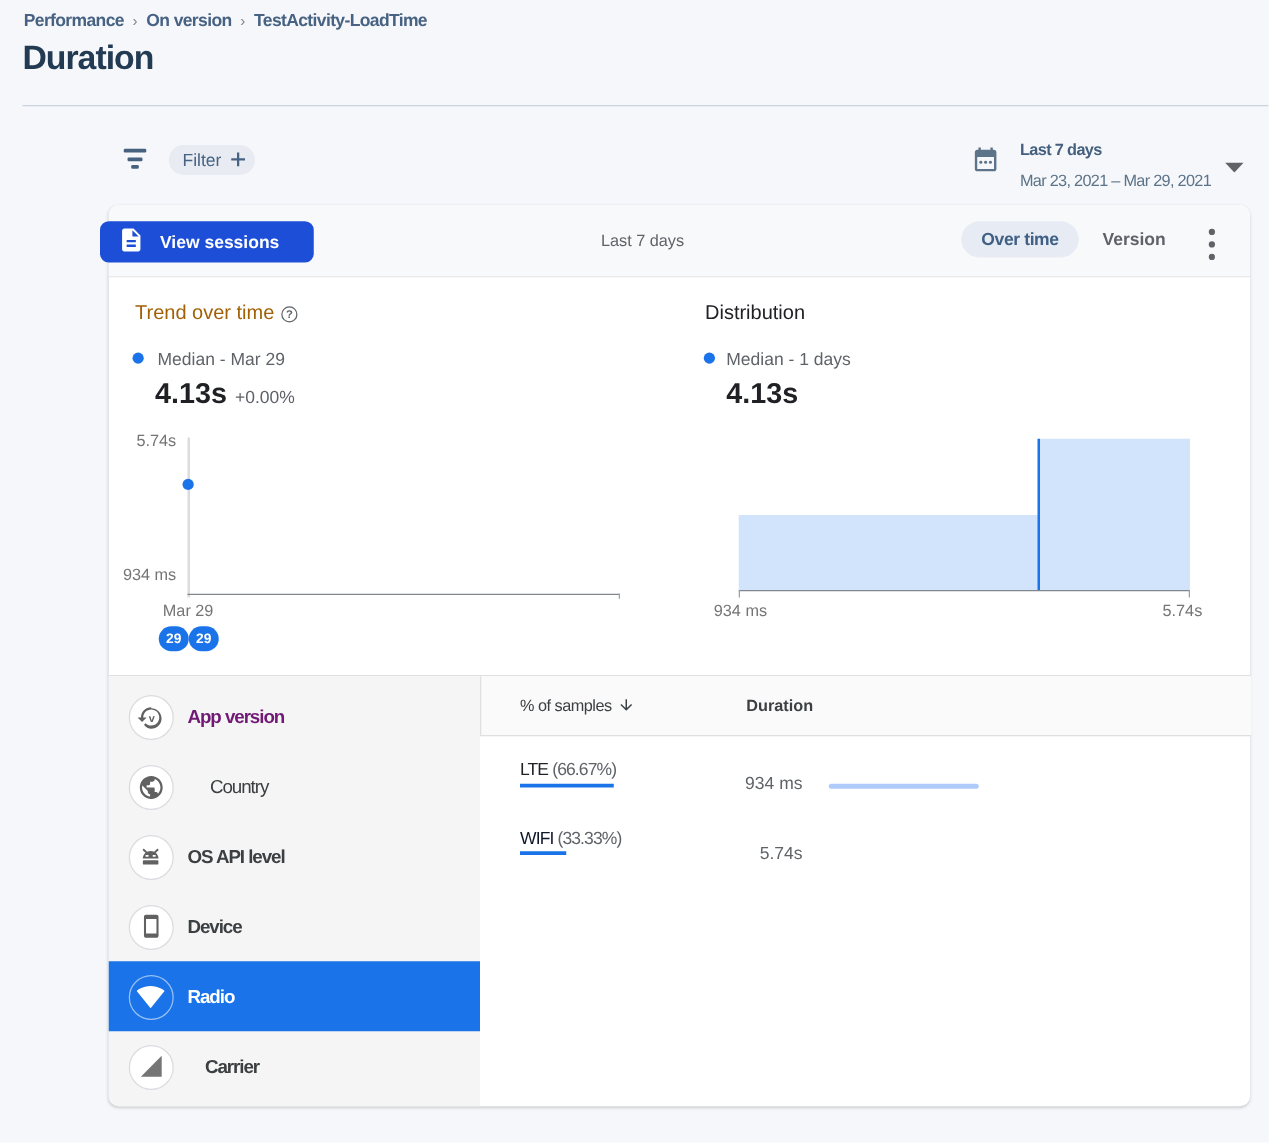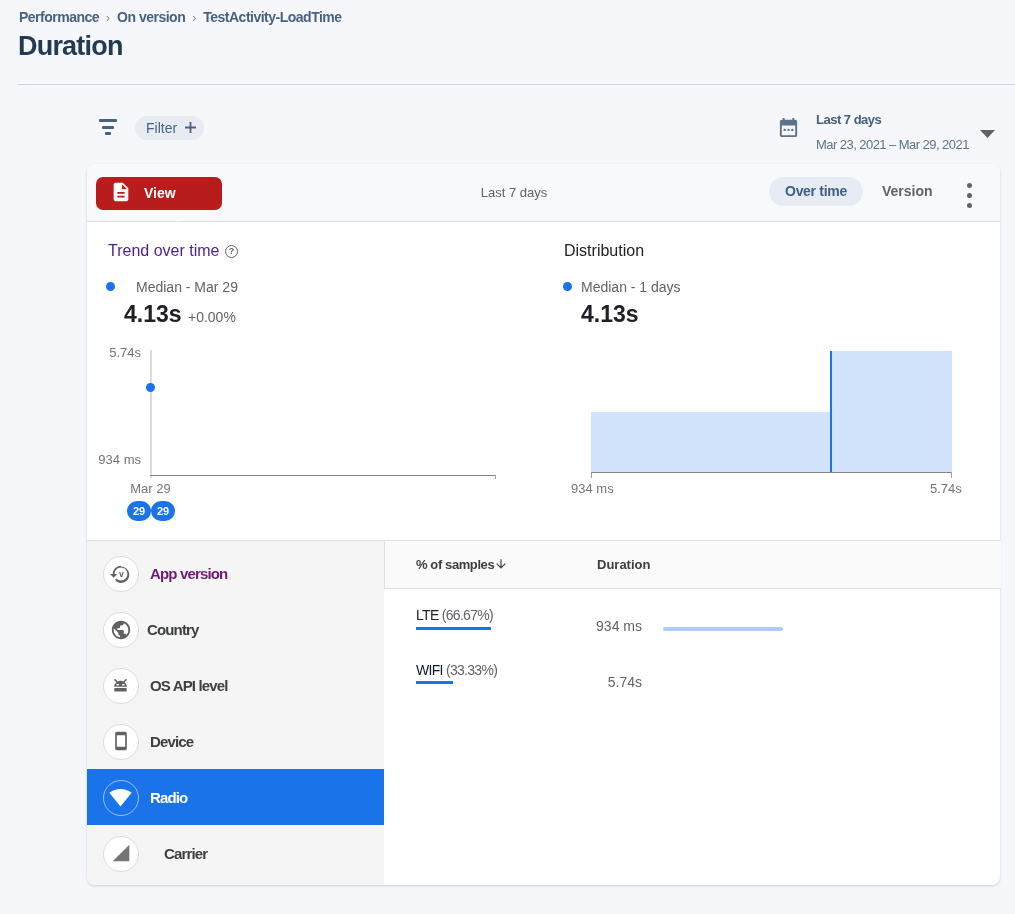--- a/index.html
+++ b/index.html
@@ -40,40 +40,40 @@
 <div class="abs" style="left:816px;top:137px;font-size:13px;letter-spacing:-0.55px;color:#5c7389">Mar 23, 2021 – Mar 29, 2021</div>
 <div class="abs" style="left:980px;top:130px">
   <svg width="15" height="8" viewBox="0 0 15 8">
       <path fill="#5f6368" d="M0 0h15L7.5 8z"></path>
     </svg>
 </div>
 
 <div class="abs" style="left:87px;top:164px;width:913px;height:721px;background:#fff;border-radius:8px;box-shadow:0 1px 2px rgba(60,64,67,.12),0 1px 3px rgba(60,64,67,.10)"></div>
 
 <div class="abs" style="left:87px;top:164px;width:913px;height:57px;background:#f8f9fb;border-radius:8px 8px 0 0;border-bottom:1px solid #e0e0e0"></div>
-<div class="abs" style="left:96px;top:177px;width:126px;height:33px;background:#b91c1c;border-radius:7px">
+<div class="abs" style="left:80px;top:177px;width:171px;height:33px;background:#1d4ed8;border-radius:7px">
   <svg class="abs" style="left:14px;top:4px" width="22" height="22" viewBox="0 0 24 24">
       <path fill="#fff" d="M14 2H6c-1.1 0-2 .9-2 2v16c0 1.1.9 2 2 2h12c1.1 0 2-.9 2-2V8l-6-6zm2 16H8v-2h8v2zm0-4H8v-2h8v2zm-3-5V3.5L18.5 9H13z"></path>
     </svg>
   <span class="abs" style="left:48px;top:0;height:33px;line-height:33px;color:#fff;font-size:14px;font-weight:700">View sessions</span>
 </div>
 <div class="abs" style="left:430px;top:164px;width:168px;height:57px;line-height:57px;text-align:center;font-size:13px;color:#5f6368">Last 7 days</div>
 <div class="abs" style="left:769px;top:177px;width:94px;height:29px;background:#e7ebf3;border-radius:15px;text-align:center;line-height:29px;font-size:14px;font-weight:700;letter-spacing:-0.3px;color:#3f5f85">Over time</div>
 <div class="abs" style="left:882px;top:177px;width:50px;height:29px;line-height:29px;font-size:14px;font-weight:700;color:#5f6368">Version</div>
 <div class="abs" style="left:967px;top:183px;width:5px">
   <div style="width:5px;height:5px;border-radius:50%;background:#5f6368;margin-bottom:5px"></div>
   <div style="width:5px;height:5px;border-radius:50%;background:#5f6368;margin-bottom:5px"></div>
   <div style="width:5px;height:5px;border-radius:50%;background:#5f6368"></div>
 </div>
 
-<div class="abs" style="left:108px;top:242px;font-size:16px;color:#4c1d95">Trend over time</div>
+<div class="abs" style="left:108px;top:242px;font-size:16px;color:#a16207">Trend over time</div>
 <div class="abs" style="left:225px;top:245px;width:11px;height:11px;border:1.3px solid #5f6368;border-radius:50%;color:#5f6368;font-size:9px;font-weight:700;text-align:center;line-height:11px">?</div>
 
 <div class="abs" style="left:106px;top:282px;width:9px;height:9px;border-radius:50%;background:#1a73e8"></div>
-<div class="abs" style="left:136px;top:279px;font-size:14px;color:#5f6368">Median - Mar 29</div>
+<div class="abs" style="left:126px;top:279px;font-size:14px;color:#5f6368">Median - Mar 29</div>
 <div class="abs" style="left:124px;top:301px;font-size:23px;font-weight:700;color:#202124">4.13s <span style="font-size:14px;font-weight:400;color:#5f6368">+0.00%</span></div>
 
 <div class="abs" style="left:101px;top:345px;width:40px;text-align:right;font-size:13px;color:#757575;white-space:nowrap">5.74s</div>
 <div class="abs" style="left:81px;top:452px;width:60px;text-align:right;font-size:13px;color:#757575;white-space:nowrap">934 ms</div>
 <div class="abs" style="left:150px;top:350px;width:2px;height:128px;background:#dadce0"></div>
 <div class="abs" style="left:150px;top:475px;width:346px;height:1px;background:#80868b"></div>
 <div class="abs" style="left:495px;top:475px;width:1px;height:4px;background:#9aa0a6"></div>
 <div class="abs" style="left:146px;top:383px;width:9px;height:9px;border-radius:50%;background:#1a73e8"></div>
 <div class="abs" style="left:128px;top:481px;width:45px;text-align:center;font-size:13px;color:#757575">Mar 29</div>
 <div class="abs" style="left:127px;top:501px;width:24px;height:20px;background:#1a73e8;border-radius:10px;color:#fff;font-size:11px;font-weight:700;text-align:center;line-height:20px">29</div>
@@ -91,21 +91,21 @@
 <div class="abs" style="left:591px;top:472px;width:1px;height:6px;background:#9aa0a6"></div>
 <div class="abs" style="left:951px;top:472px;width:1px;height:6px;background:#9aa0a6"></div>
 <div class="abs" style="left:571px;top:481px;font-size:13px;color:#757575">934 ms</div>
 <div class="abs" style="left:930px;top:481px;font-size:13px;color:#757575">5.74s</div>
 
 <div class="abs" style="left:87px;top:540px;width:913px;height:1px;background:#e0e0e0"></div>
 
 <div class="abs" style="left:87px;top:541px;width:297px;height:344px;background:#f5f5f5;border-radius:0 0 0 8px"></div>
 
 <div class="abs" style="left:384px;top:541px;width:616px;height:47px;background:#fafafa;border-bottom:1px solid #e0e0e0;border-left:1px solid #e0e0e0"></div>
-<div class="abs" style="left:416px;top:557px;font-size:13px;font-weight:700;letter-spacing:-0.4px;color:#3c4043">% of samples</div>
+<div class="abs" style="left:416px;top:557px;font-size:13px;font-weight:400;letter-spacing:-0.4px;color:#3c4043">% of samples</div>
 <div class="abs" style="left:494px;top:556px">
     <svg width="14" height="16" viewBox="0 0 24 24">
       <path fill="#3c4043" d="M20 12l-1.41-1.41L13 16.17V4h-2v12.17l-5.58-5.59L4 12l8 8 8-8z"></path>
     </svg>
   </div>
 <div class="abs" style="left:597px;top:557px;font-size:13px;font-weight:700;color:#3c4043">Duration</div>
 
 <div class="abs" style="left:416px;top:607px;font-size:14px;letter-spacing:-0.7px"><span style="color:#202124">LTE</span> <span style="color:#5f6368">(66.67%)</span></div>
 <div class="abs" style="left:416px;top:627px;width:75px;height:3px;background:#1a73e8"></div>
 <div class="abs" style="left:566px;top:618px;width:76px;text-align:right;font-size:14px;color:#5f6368">934 ms</div>
@@ -123,21 +123,21 @@
     </svg>
   </div>
 <div class="abs" style="left:150px;top:565px;font-size:15px;font-weight:700;letter-spacing:-0.85px;color:#701a75">App version</div>
 
 <div class="abs" style="left:103px;top:612px;width:36px;height:36px;background:#fff;border:1px solid #dadce0;border-radius:50%;box-sizing:border-box"></div>
 <div class="abs" style="left:110px;top:619px">
     <svg width="22" height="22" viewBox="0 0 24 24">
       <path fill="#616161" d="M12 2C6.48 2 2 6.48 2 12s4.48 10 10 10 10-4.48 10-10S17.52 2 12 2zm-1 17.93c-3.95-.49-7-3.85-7-7.93 0-.62.08-1.21.21-1.79L9 15v1c0 1.1.9 2 2 2v1.93zm6.9-2.54c-.26-.81-1-1.39-1.9-1.39h-1v-3c0-.55-.45-1-1-1H8v-2h2c.55 0 1-.45 1-1V7h2c1.1 0 2-.9 2-2v-.41c2.93 1.19 5 4.06 5 7.41 0 2.08-.8 3.97-2.1 5.39z"></path>
     </svg>
   </div>
-<div class="abs" style="left:147px;top:621px;font-size:15px;font-weight:700;letter-spacing:-0.85px;color:#3c4043">Country</div>
+<div class="abs" style="left:168px;top:621px;font-size:15px;font-weight:400;letter-spacing:-0.85px;color:#3c4043">Country</div>
 
 <div class="abs" style="left:103px;top:668px;width:36px;height:36px;background:#fff;border:1px solid #dadce0;border-radius:50%;box-sizing:border-box"></div>
 <div class="abs" style="left:113px;top:678px">
     <svg width="15" height="14" viewBox="0 0 15 14">
       <g fill="#616161">
         <path d="M2 .8L4.9 3.5 3.8 4.6 1 1.9z"></path>
         <path d="M13 .8L10.1 3.5l1.1 1.1L14 1.9z"></path>
         <path d="M1.2 8.8C1.4 5 4.2 2.7 7.5 2.7s6.1 2.3 6.3 6.1z"></path>
         <rect x="1.3" y="10.1" width="12.4" height="3.5" rx=".7"></rect>
         <rect x="3.3" y="5.9" width="2.7" height="1.5" rx=".75" fill="#fff"></rect>

